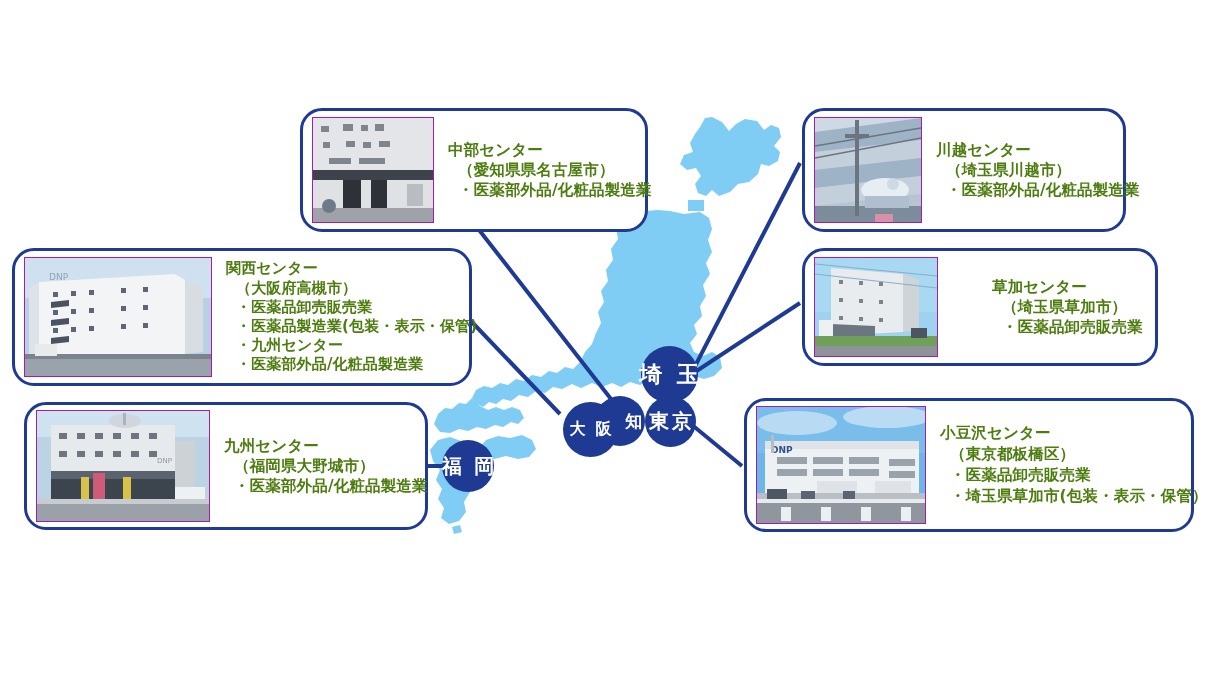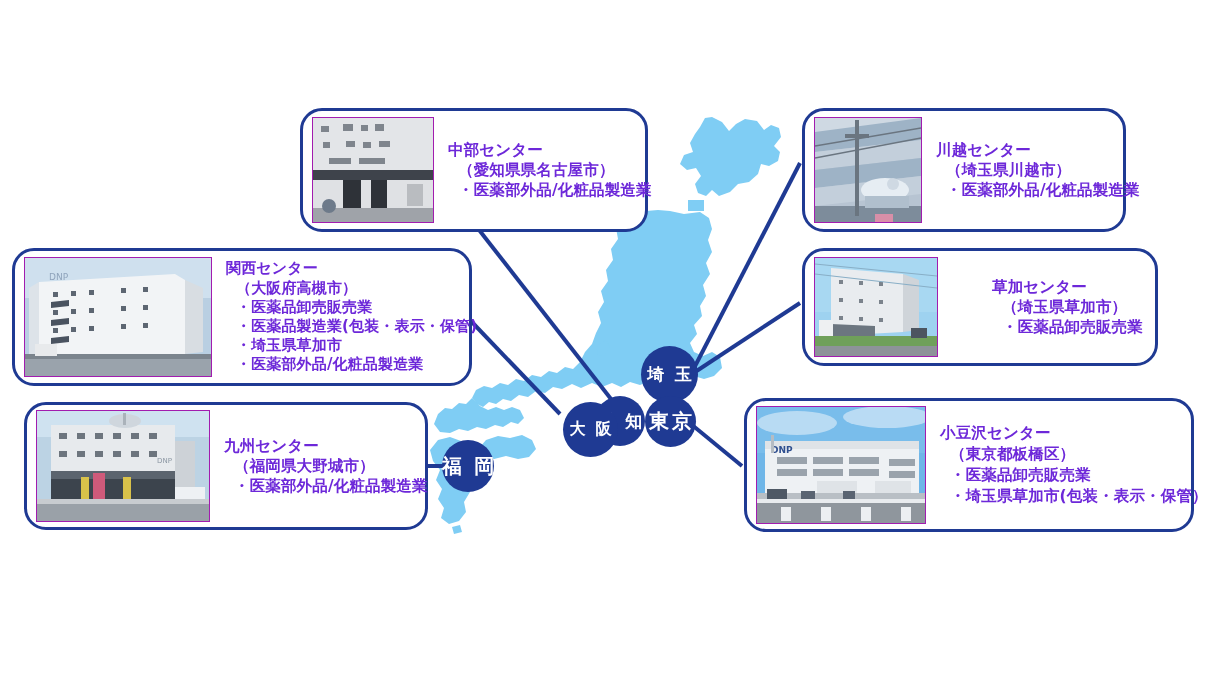--- a/index.html
+++ b/index.html
@@ -42,21 +42,21 @@
   .callout .thumb{
     flex:0 0 auto;
     border:1px solid #a21caf;
     background:#dfe6ee;
     overflow:hidden;
     position:relative;
   }
   .callout .thumb svg{display:block;}
   .callout .txt{
     flex:1 1 auto;
-    color:#6d28d9;
+    color:#4d7c0f;
     font-weight:700;
     line-height:1.30;
     font-size:15.5px;
     padding-left:14px;
     white-space:nowrap;
   }
   .callout .txt .l0{margin-left:0;}
   .callout .txt .l1{margin-left:10px;}
   .callout .txt .li{margin-left:10px;}
   .callout .txt div{letter-spacing:.01em;}
@@ -119,21 +119,21 @@
     <g stroke="#1f3a93" stroke-width="4" fill="none" stroke-linecap="butt">
       <line x1="476" y1="226" x2="618" y2="408"></line>
       <line x1="468" y1="318" x2="560" y2="414"></line>
       <line x1="426" y1="466" x2="470" y2="466"></line>
       <line x1="800" y1="163" x2="692" y2="372"></line>
       <line x1="800" y1="303" x2="692" y2="374"></line>
       <line x1="742" y1="466" x2="686" y2="420"></line>
     </g>
   </svg>
 
-  <div class="pin" style="left:641px;top:346px;width:57px;height:57px;font-size:17px;">
+  <div class="pin" style="left:641px;top:346px;width:57px;height:57px;font-size:23px;">
     <span>埼 玉</span>
   </div>
 
   <div class="pin" style="left:645px;top:396px;width:51px;height:51px;font-size:20px;">
     <span>東京</span>
   </div>
 
   <div class="pin" style="left:595px;top:396px;width:50px;height:50px;font-size:17px;">
     <span>愛 知</span>
   </div>
@@ -234,21 +234,21 @@
         <rect x="0" y="100" width="186" height="18" fill="#9aa3ac"></rect>
         <rect x="0" y="96" width="186" height="5" fill="#7b848d"></rect>
         <rect x="10" y="86" width="22" height="12" fill="#e8eaec"></rect>
       </svg>
     </div>
     <div class="txt">
       <div class="l0">関西センター</div>
       <div class="l1">（大阪府高槻市）</div>
       <div class="li">・医薬品卸売販売業</div>
       <div class="li">・医薬品製造業(包装・表示・保管)</div>
-      <div class="li">・埼玉県草加市</div>
+      <div class="li">・九州センター</div>
       <div class="li">・医薬部外品/化粧品製造業</div>
     </div>
   </div>
 
   <div class="callout" id="callout-soka">
     <div class="thumb" style="width:122px;height:98px;">
       <svg width="122" height="98" viewBox="0 0 122 98">
         <rect x="0" y="0" width="122" height="98" fill="#9ed2f0"></rect>
         <rect x="0" y="0" width="122" height="54" fill="#a8d8f2"></rect>
         <polygon points="16,10 88,16 88,74 16,78" fill="#e9ecef"></polygon>

